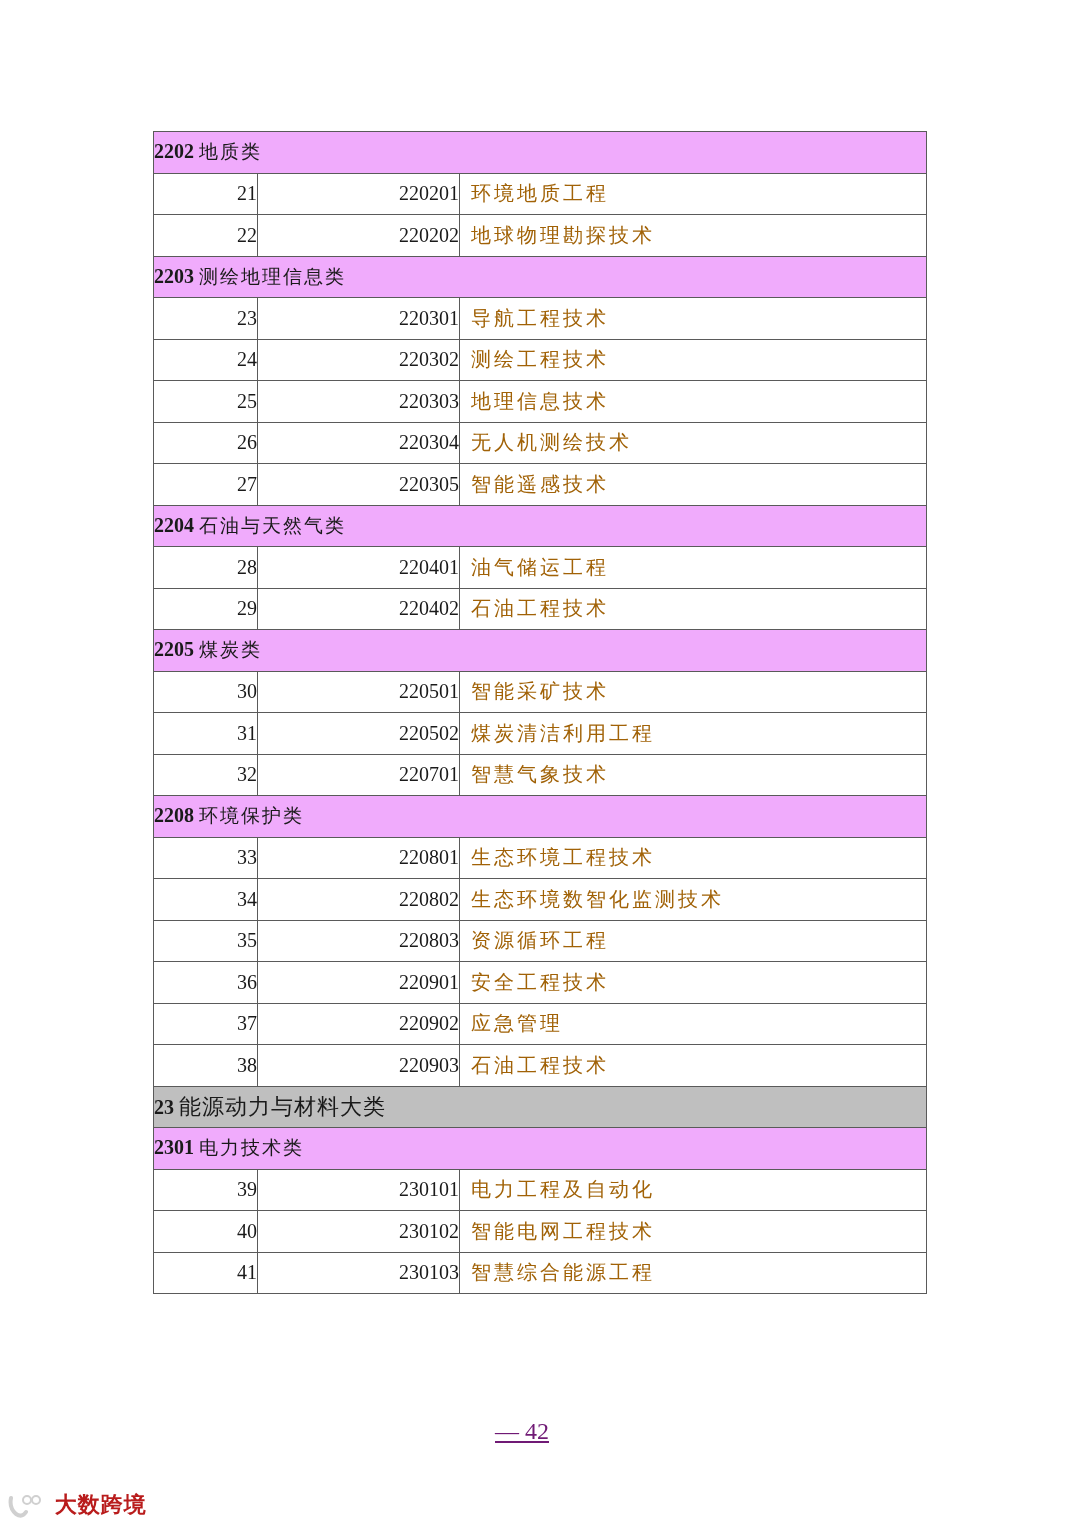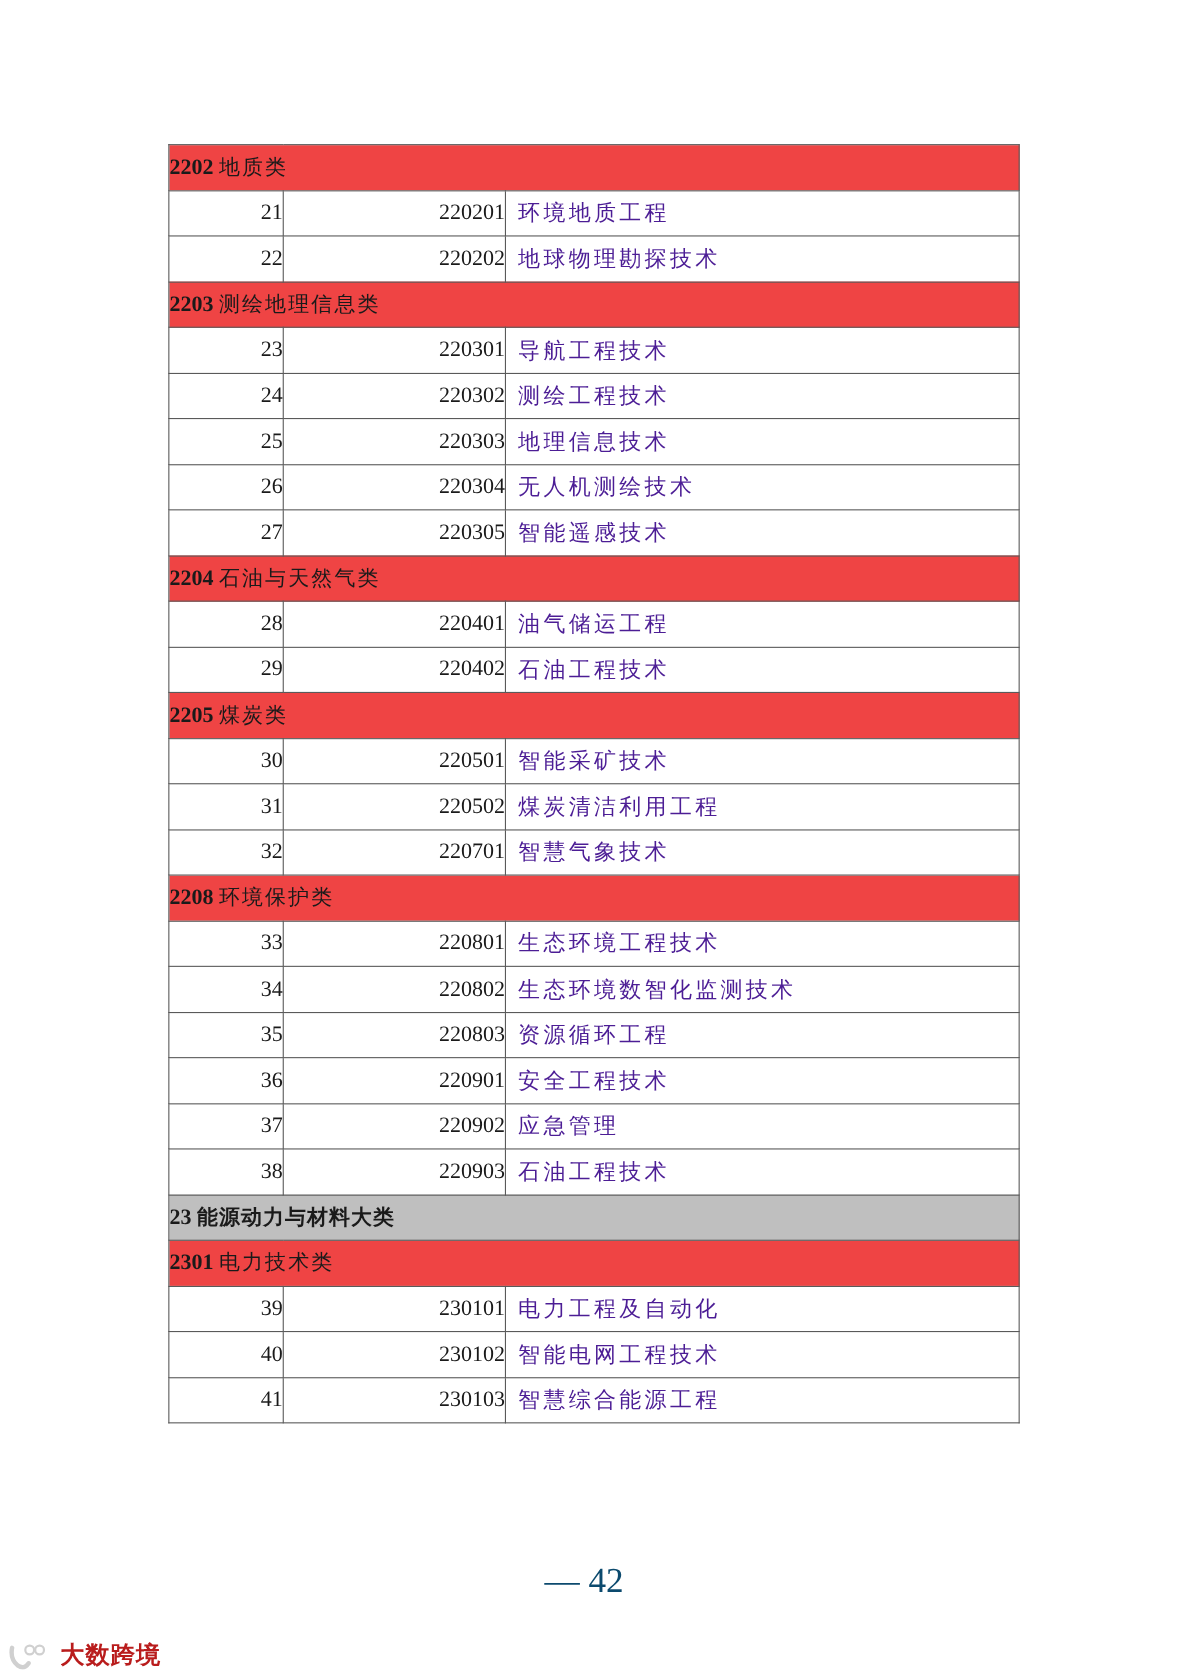--- a/index.html
+++ b/index.html
@@ -2,26 +2,26 @@
 <html><head>
 <meta charset="utf-8">
 <style>
   html, body { margin: 0; padding: 0; background: #ffffff; }
   body { width: 1080px; height: 1527px; position: relative; overflow: hidden; font-family: "Liberation Serif", "DejaVu Serif", serif; color: #1a1a1a; }
   #doc-table { position: absolute; left: 153px; top: 131px; width: 774px; border-collapse: collapse; table-layout: fixed; }
   #doc-table td { border: 1.5px solid #5a5a5a; height: 40.5px; padding: 0; font-size: 20px; vertical-align: middle; }
   #doc-table col.c1 { width: 104px; }
   #doc-table col.c2 { width: 202px; }
   td.num, td.code { text-align: right; font-family: "Liberation Serif", serif; }
-  td.name { padding-left: 11px !important; letter-spacing: 3px; font-family: "DejaVu Sans", sans-serif; font-size: 19px; color: #4c1d95; }
-  tr.sub td { background: #ef4444; font-weight: bold; padding-left: 10px; font-size: 20px; }
+  td.name { padding-left: 11px !important; letter-spacing: 3px; font-family: "DejaVu Sans", sans-serif; font-size: 19px; color: #a16207; }
+  tr.sub td { background: #f0abfc; font-weight: bold; padding-left: 10px; font-size: 20px; }
   tr.sub td span.cn { font-weight: normal; letter-spacing: 2px; font-family: "DejaVu Sans", sans-serif; font-size: 19px; }
   tr.major td { background: #bfbfbf; font-weight: bold; padding-left: 10px; font-size: 23px; }
-  tr.major td span.cn { font-family: "DejaVu Sans", sans-serif; font-weight: bold; font-size: 19px; letter-spacing: 1px; }
-  #page-number { position: absolute; left: 495px; top: 1418px; font-size: 32px; font-family: "Liberation Serif", serif; color: #0c4a6e; }
+  tr.major td span.cn { font-family: "DejaVu Sans", sans-serif; font-weight: normal; font-size: 22px; letter-spacing: 1px; }
+  #page-number { position: absolute; left: 495px; top: 1418px; font-size: 24px; font-family: "Liberation Serif", serif; color: #701a75; text-decoration: underline; }
   #watermark { position: absolute; left: 8px; top: 1490px; font-size: 22px; color: #b91c1c; font-family: "DejaVu Sans", sans-serif; font-weight: bold; letter-spacing: 1px; }
   #watermark .logo { display: inline-block; width: 34px; height: 24px; vertical-align: middle; margin-right: 4px; }
 </style>
 </head>
 <body>
 
 <table id="doc-table">
   <colgroup>
       <col class="c1">
       <col class="c2">

